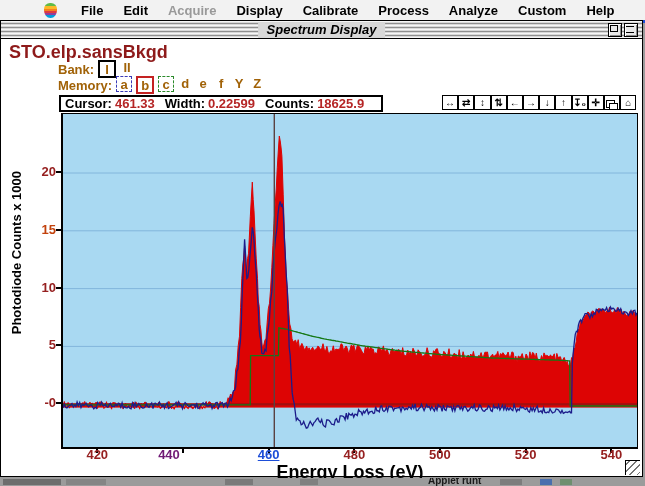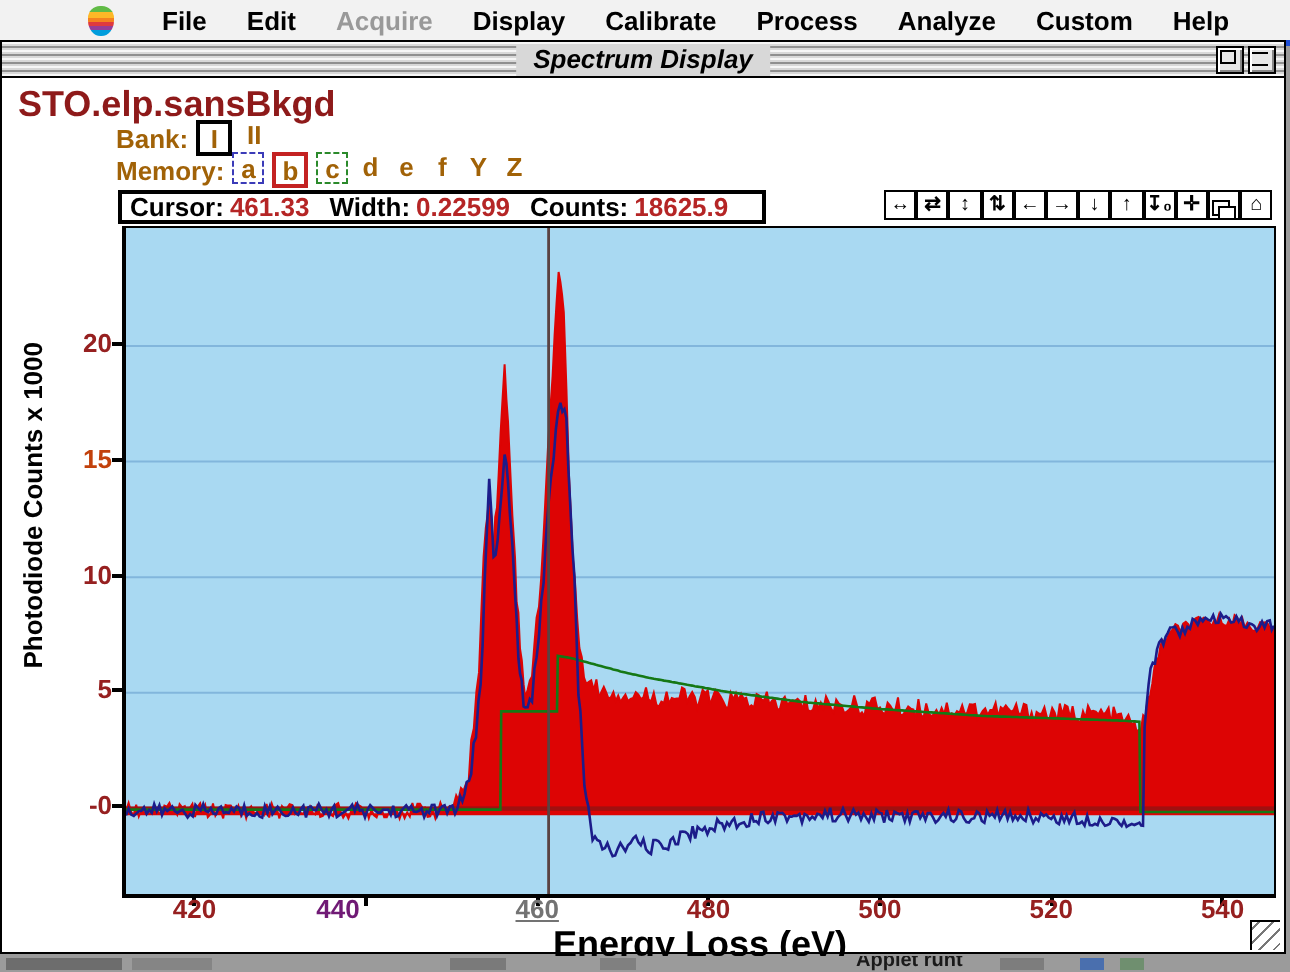--- a/index.html
+++ b/index.html
@@ -158,21 +158,21 @@
           <path d="M0.0 293.7 L1.3 290.3 L2.6 293.3 L3.9 294.0 L5.1 292.8 L6.4 291.6 L7.7 291.4 L9.0 289.6 L10.3 293.0 L11.6 291.0 L12.9 292.4 L14.1 288.0 L15.4 291.6 L16.7 288.6 L18.0 293.5 L19.3 290.2 L20.6 291.5 L21.8 290.6 L23.1 289.2 L24.4 291.5 L25.7 292.4 L27.0 291.5 L28.3 290.9 L29.6 292.9 L30.8 294.8 L32.1 293.1 L33.4 294.2 L34.7 288.4 L36.0 289.9 L37.3 291.2 L38.6 288.0 L39.8 291.4 L41.1 292.0 L42.4 290.1 L43.7 292.8 L45.0 293.1 L46.3 290.2 L47.5 289.3 L48.8 292.5 L50.1 292.1 L51.4 292.5 L52.7 290.1 L54.0 291.8 L55.3 289.2 L56.5 290.0 L57.8 293.2 L59.1 288.7 L60.4 293.8 L61.7 292.7 L63.0 293.8 L64.3 293.9 L65.5 292.4 L66.8 294.2 L68.1 294.8 L69.4 289.0 L70.7 292.7 L72.0 288.9 L73.2 293.1 L74.5 291.2 L75.8 289.4 L77.1 291.3 L78.4 293.2 L79.7 294.0 L81.0 293.9 L82.2 292.6 L83.5 289.7 L84.8 292.6 L86.1 293.4 L87.4 290.6 L88.7 288.9 L90.0 294.7 L91.2 289.6 L92.5 289.2 L93.8 291.0 L95.1 291.1 L96.4 288.0 L97.7 290.7 L99.0 292.7 L100.2 290.7 L101.5 294.2 L102.8 290.8 L104.1 288.8 L105.4 294.5 L106.7 293.6 L107.9 292.7 L109.2 292.0 L110.5 290.9 L111.8 290.1 L113.1 288.3 L114.4 291.6 L115.7 288.0 L116.9 291.3 L118.2 291.0 L119.5 294.7 L120.8 290.8 L122.1 288.6 L123.4 290.0 L124.7 291.4 L125.9 292.3 L127.2 292.3 L128.5 290.8 L129.8 290.9 L131.1 290.8 L132.4 293.4 L133.6 288.9 L134.9 294.5 L136.2 294.0 L137.5 291.5 L138.8 290.1 L140.1 288.7 L141.4 290.6 L142.6 289.0 L143.9 291.8 L145.2 292.0 L146.5 291.4 L147.8 290.2 L149.1 294.6 L150.4 291.6 L151.6 292.5 L152.9 288.5 L154.2 288.4 L155.5 293.9 L156.8 290.7 L158.1 289.1 L159.3 288.6 L160.6 292.6 L161.9 289.4 L163.2 288.8 L164.5 292.9 L165.8 289.9 L167.1 284.0 L168.2 286.7 L169.3 283.0 L170.4 276.9 L171.5 276.4 L172.6 273.1 L173.8 257.5 L175.0 254.8 L176.2 236.7 L177.3 228.3 L178.3 208.8 L179.3 176.8 L180.3 154.7 L181.6 125.4 L182.7 143.0 L183.8 164.4 L184.8 163.4 L185.8 156.3 L186.8 143.4 L188.0 130.2 L189.3 113.3 L190.2 117.7 L191.0 127.0 L191.9 142.3 L193.2 158.4 L194.5 182.7 L195.3 195.1 L196.2 215.1 L197.0 222.7 L197.9 226.3 L198.8 239.2 L199.6 239.7 L200.8 239.6 L201.9 235.5 L203.0 236.9 L204.2 220.3 L205.3 214.7 L206.5 204.0 L207.6 186.3 L208.8 177.4 L209.9 156.1 L211.2 138.3 L212.5 124.5 L213.8 115.5 L214.9 100.9 L216.0 91.9 L217.2 87.4 L218.2 91.9 L219.2 90.6 L220.2 95.1 L221.2 120.7 L222.2 139.9 L223.2 160.1 L224.2 174.2 L225.2 202.3 L226.2 233.5 L227.2 241.5 L228.2 260.7 L229.2 278.9 L230.2 285.2 L231.2 289.3 L232.2 297.4 L233.3 306.1 L234.5 304.2 L235.6 306.0 L236.9 306.6 L238.2 310.7 L239.5 310.0 L240.7 307.5 L242.0 311.1 L243.3 314.1 L244.6 313.7 L245.9 310.3 L247.2 307.5 L248.4 309.5 L249.7 311.6 L251.0 308.6 L252.3 307.4 L253.6 305.2 L254.9 304.0 L256.2 307.2 L257.4 308.6 L258.7 305.5 L260.0 310.7 L261.3 312.2 L262.5 313.0 L263.7 306.0 L265.0 306.0 L266.2 306.5 L267.4 308.0 L268.6 310.2 L269.9 310.3 L271.1 310.8 L272.3 305.9 L273.5 304.7 L274.8 308.1 L276.0 308.1 L277.2 301.9 L278.4 301.8 L279.7 302.0 L280.9 303.0 L282.1 305.8 L283.3 299.1 L284.6 305.3 L285.8 299.4 L287.0 300.6 L288.2 301.2 L289.4 299.6 L290.7 303.1 L291.9 300.2 L293.1 300.4 L294.3 301.5 L295.6 295.6 L296.8 297.4 L298.0 297.7 L299.2 300.7 L300.5 297.2 L301.7 298.9 L302.9 296.6 L304.1 295.1 L305.4 299.9 L306.6 298.1 L307.8 297.6 L309.0 297.2 L310.3 299.4 L311.5 299.0 L312.7 292.7 L313.9 296.8 L315.1 296.6 L316.3 297.9 L317.5 292.2 L318.7 291.9 L319.8 296.5 L321.0 297.5 L322.2 296.4 L323.4 293.2 L324.6 297.0 L325.8 292.2 L327.0 292.5 L328.2 292.4 L329.4 293.7 L330.5 296.7 L331.7 294.2 L332.9 294.3 L334.1 293.8 L335.4 293.9 L336.7 293.0 L338.0 297.4 L339.3 293.0 L340.5 293.7 L341.8 295.9 L343.1 294.3 L344.4 295.5 L345.7 292.9 L347.0 293.3 L348.3 295.0 L349.5 291.3 L350.8 294.3 L352.1 289.9 L353.4 296.6 L354.7 296.6 L356.0 294.5 L357.3 293.3 L358.5 290.3 L359.8 293.5 L361.1 296.5 L362.4 293.5 L363.7 290.7 L365.0 293.3 L366.2 292.3 L367.5 295.8 L368.8 292.7 L370.1 294.8 L371.4 296.9 L372.7 292.7 L374.0 296.0 L375.2 290.9 L376.5 292.2 L377.8 292.6 L379.1 297.3 L380.4 291.1 L381.7 295.6 L383.0 296.4 L384.2 291.8 L385.5 292.5 L386.8 293.1 L388.1 292.5 L389.4 296.7 L390.7 292.4 L391.9 296.9 L393.2 292.4 L394.5 291.7 L395.8 291.8 L397.1 295.1 L398.4 292.7 L399.7 296.1 L400.9 292.5 L402.2 292.4 L403.5 294.7 L404.8 297.3 L406.1 296.1 L407.4 294.0 L408.7 292.5 L409.9 294.4 L411.2 290.8 L412.5 296.1 L413.8 296.9 L415.1 295.4 L416.4 291.0 L417.6 291.8 L418.9 295.1 L420.2 297.0 L421.5 297.3 L422.8 295.5 L424.1 295.1 L425.4 291.8 L426.6 292.6 L427.9 296.5 L429.2 297.4 L430.5 291.5 L431.8 293.9 L433.1 292.9 L434.4 294.7 L435.6 291.0 L436.9 296.0 L438.2 293.5 L439.5 291.2 L440.8 295.6 L442.1 291.9 L443.4 296.1 L444.6 293.9 L445.9 296.0 L447.2 293.7 L448.5 295.5 L449.8 296.5 L451.1 290.7 L452.3 294.1 L453.6 297.5 L454.9 295.1 L456.2 296.4 L457.5 292.6 L458.8 294.0 L460.1 293.2 L461.3 294.8 L462.6 295.5 L463.9 293.8 L465.2 297.2 L466.5 298.1 L467.8 293.5 L469.1 296.8 L470.3 293.6 L471.6 297.3 L472.9 294.2 L474.2 292.1 L475.5 297.9 L476.8 297.7 L478.0 296.8 L479.3 298.8 L480.6 293.8 L481.9 298.5 L483.2 298.7 L484.5 297.9 L485.8 298.6 L487.0 294.9 L488.3 297.2 L489.5 298.9 L490.7 298.5 L491.9 297.9 L493.1 295.0 L494.3 295.4 L495.5 296.0 L496.7 297.8 L497.8 299.0 L499.0 296.3 L500.3 299.4 L501.6 298.6 L502.9 298.0 L504.2 298.5 L505.5 297.9 L506.7 297.3 L507.6 298.8 L508.5 298.9 L509.3 249.5 L510.3 238.5 L511.3 228.2 L512.3 220.1 L513.4 217.3 L514.5 217.7 L515.5 210.6 L516.6 207.2 L517.7 205.8 L518.7 208.4 L519.8 204.4 L520.9 202.4 L522.1 199.7 L523.3 199.6 L524.5 199.4 L525.7 201.5 L526.9 204.2 L528.2 199.7 L529.5 202.7 L530.7 199.4 L532.0 200.4 L533.3 195.4 L534.6 196.3 L535.9 198.4 L537.2 195.2 L538.4 196.7 L539.7 194.9 L541.0 195.8 L542.3 196.3 L543.6 193.6 L544.9 197.5 L546.2 197.4 L547.4 192.9 L548.7 195.0 L550.0 194.1 L551.3 195.2 L552.6 197.3 L553.9 197.0 L555.2 194.2 L556.4 196.8 L557.7 194.7 L559.0 199.5 L560.3 199.9 L561.6 197.7 L562.9 198.1 L564.1 198.9 L565.4 201.4 L566.7 199.5 L568.0 196.7 L569.3 199.9 L570.6 196.5 L571.9 196.2 L572.9 201.0 L574.0 198.9" fill="none" stroke="#1c1c8a" stroke-width="1.3"></path>
           <line x1="211.3" x2="211.3" y1="0" y2="333" stroke="#5a4242" stroke-width="1.4"></line>
         </svg>
     </div>
     <div id="tick-layer">
         <div class="tick-mark" style="left: 95.2687px; top: 427px; width: 2px; height: 5px;"></div>
         <div class="tick-label x-tick-label" style="left: 76.2687px; color: rgb(150, 32, 32);">420</div>
         <div class="tick-mark" style="left: 180.94px; top: 427px; width: 2px; height: 5px;"></div>
         <div class="tick-label x-tick-label" style="left: 148px; color: #701a75;">440</div>
         <div class="tick-mark" style="left: 266.612px; top: 427px; width: 2px; height: 5px;"></div>
-        <div class="tick-label x-tick-label" style="left: 247.612px; color: #737373; text-decoration: underline;">460</div>
+        <div class="tick-label x-tick-label" style="left: 247.612px; color: #1d4ed8; text-decoration: underline;">460</div>
         <div class="tick-mark" style="left: 352.284px; top: 427px; width: 2px; height: 5px;"></div>
         <div class="tick-label x-tick-label" style="left: 333.284px; color: rgb(150, 32, 32);">480</div>
         <div class="tick-mark" style="left: 437.955px; top: 427px; width: 2px; height: 5px;"></div>
         <div class="tick-label x-tick-label" style="left: 418.955px; color: rgb(150, 32, 32);">500</div>
         <div class="tick-mark" style="left: 523.627px; top: 427px; width: 2px; height: 5px;"></div>
         <div class="tick-label x-tick-label" style="left: 504.627px; color: rgb(150, 32, 32);">520</div>
         <div class="tick-mark" style="left: 609.299px; top: 427px; width: 2px; height: 5px;"></div>
         <div class="tick-label x-tick-label" style="left: 590.299px; color: rgb(150, 32, 32);">540</div>
         <div class="tick-mark" style="left: 55px; top: 149.969px; width: 5px; height: 2px;"></div>
         <div class="tick-label y-tick-label" style="left: 17px; top: 142.969px; color: rgb(150, 32, 32);">20</div>

